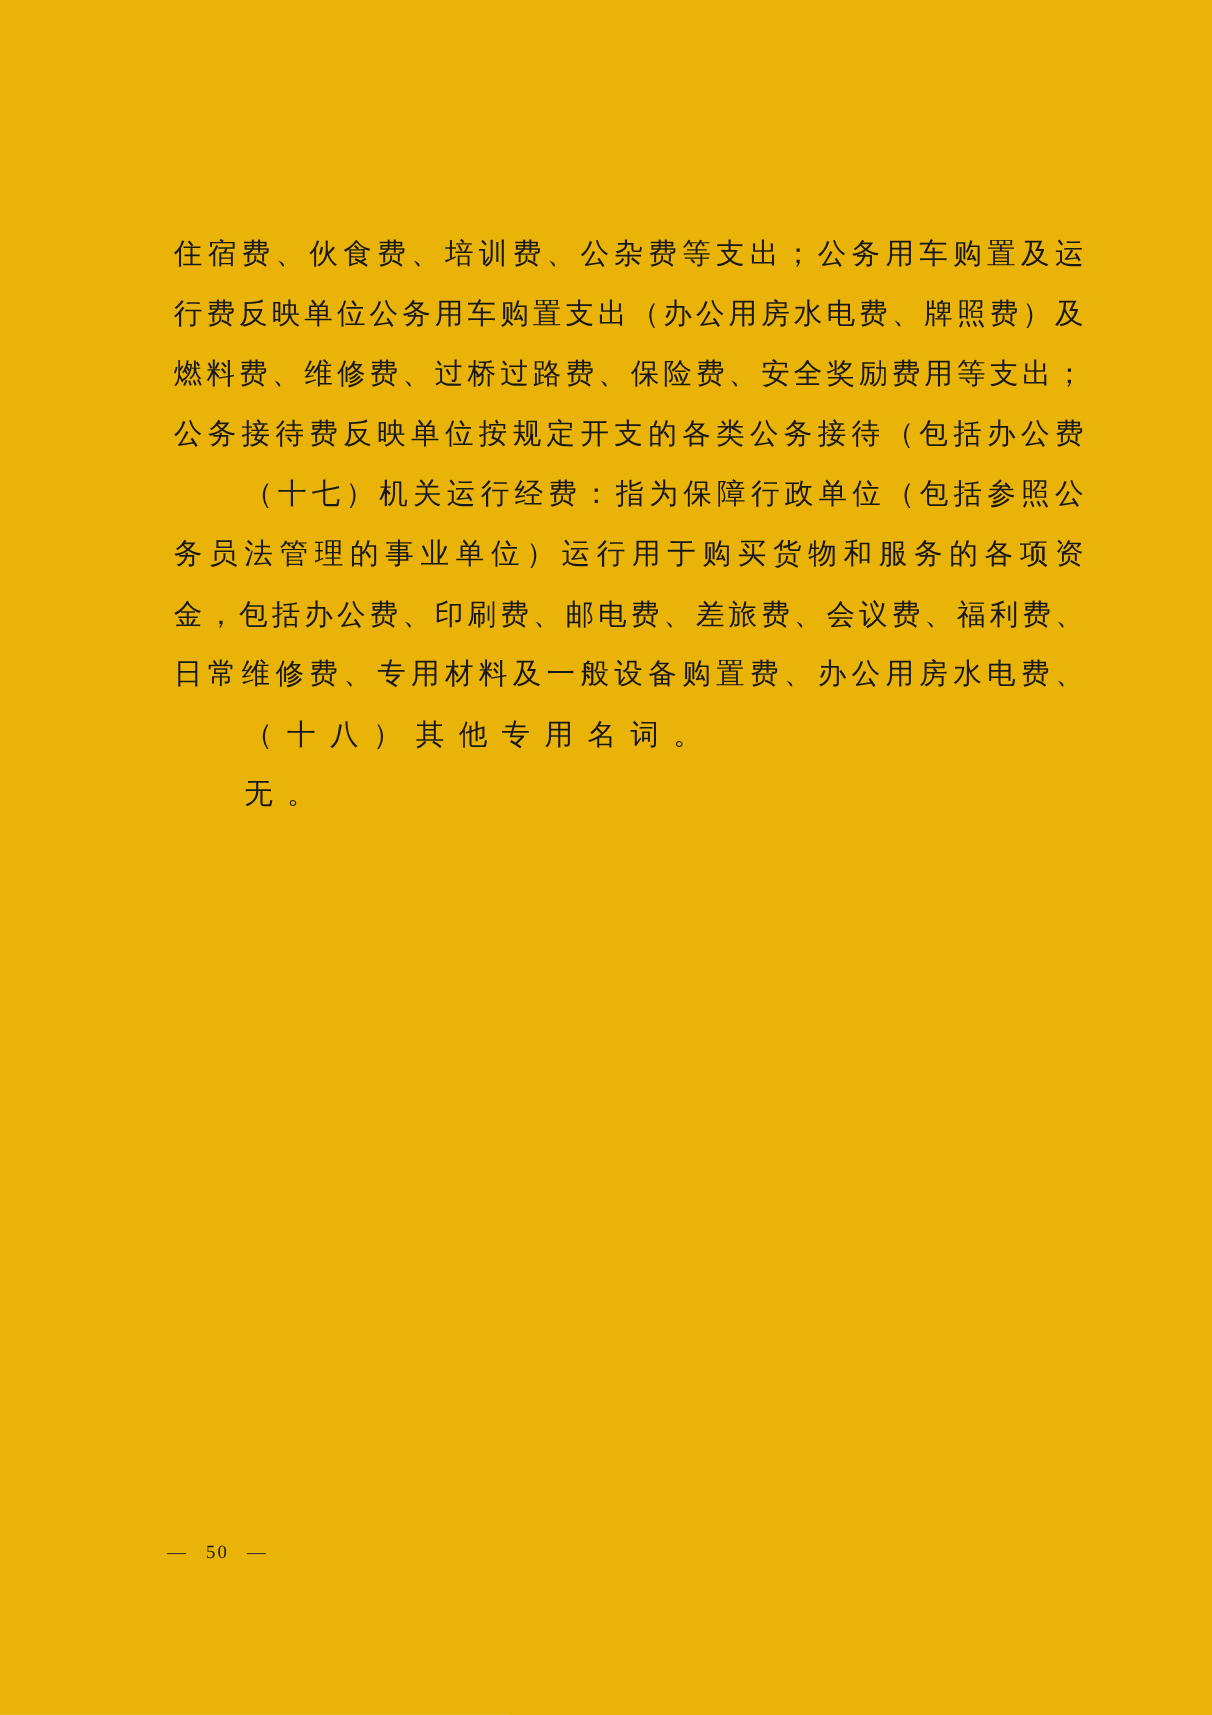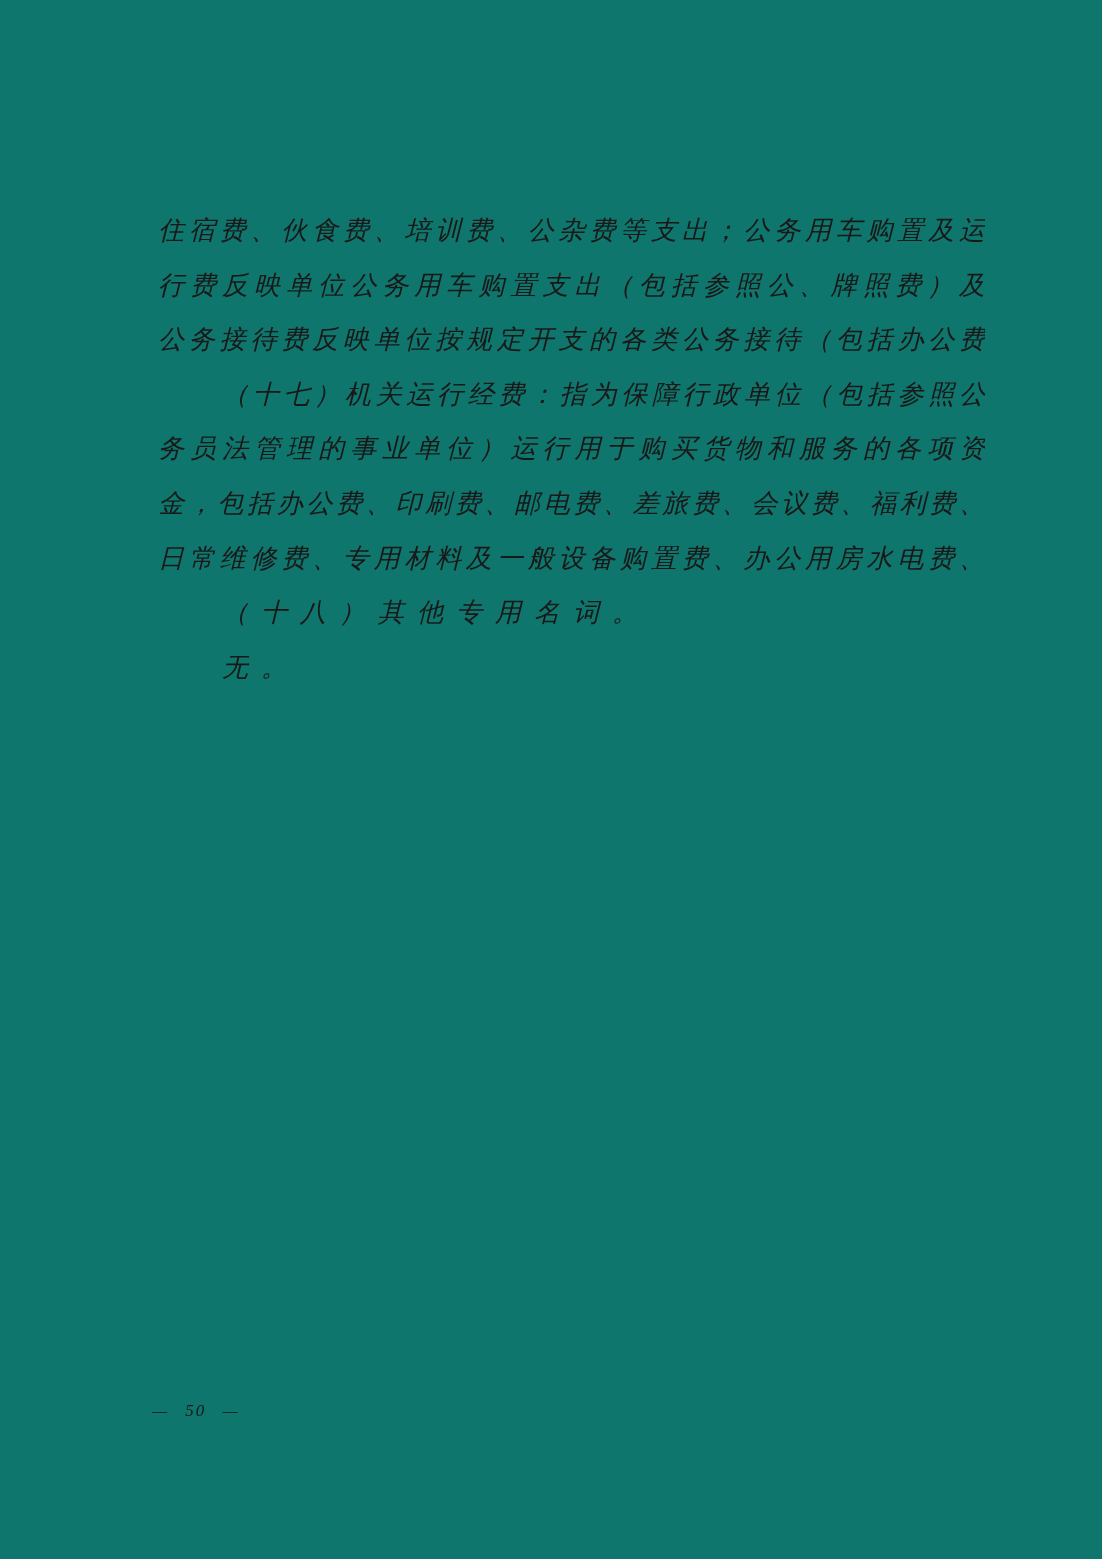--- a/index.html
+++ b/index.html
@@ -13,22 +13,21 @@
     background: #ffffff;
     font-family: "Liberation Serif", serif;
     color: #181818;
     overflow: hidden;
   }
   .page {
     position: absolute;
     left: 0; top: 0;
     width: 1102px;
     height: 1559px;
-    background: #0f766e;
-    font-style: italic;
+    background: #eab308;
   }
   .textblock {
     position: absolute;
     left: 158px;
     top: 204px;
     width: 827px;
   }
   .line {
     height: 54.6px;
     line-height: 54.6px;
@@ -58,21 +57,22 @@
     line-height: 30px;
   }
 </style>
 </head>
 <body style="background: rgb(255, 255, 255); color: rgb(24, 24, 24);">
 
 <div class="page">
 
   <div class="textblock">
     <div class="line jl">住宿费、伙食费、培训费、公杂费等支出；公务用车购置及运</div>
-    <div class="line jl">行费反映单位公务用车购置支出（包括参照公、牌照费）及</div>
+    <div class="line jl">行费反映单位公务用车购置支出（办公用房水电费、牌照费）及</div>
+    <div class="line jl">燃料费、维修费、过桥过路费、保险费、安全奖励费用等支出；</div>
     <div class="line jl">公务接待费反映单位按规定开支的各类公务接待（包括办公费</div>
     <div class="line jl ind">（十七）机关运行经费：指为保障行政单位（包括参照公</div>
     <div class="line jl">务员法管理的事业单位）运行用于购买货物和服务的各项资</div>
     <div class="line jl">金，包括办公费、印刷费、邮电费、差旅费、会议费、福利费、</div>
     <div class="line jl">日常维修费、专用材料及一般设备购置费、办公用房水电费、</div>
     <div class="line ind">（十八）其他专用名词。</div>
     <div class="line ind">无。</div>
   </div>
 
   <div class="footer-pageno">— 50 —</div>

